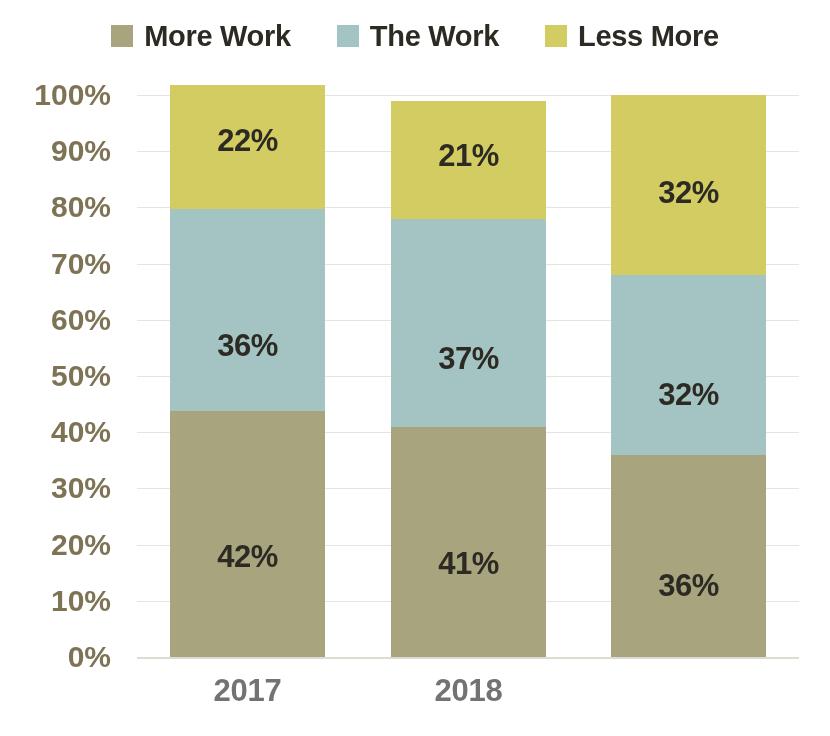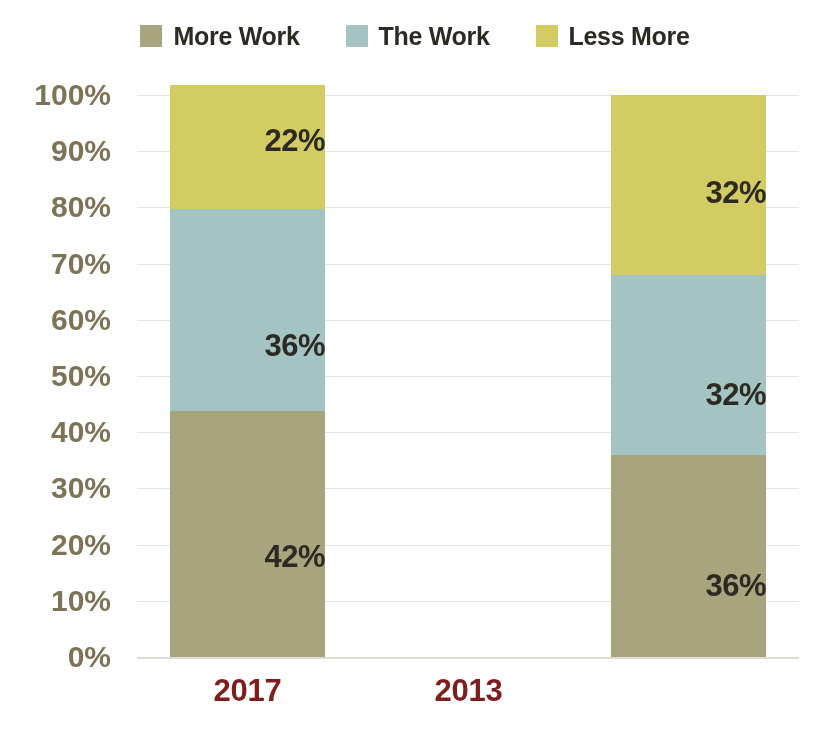--- a/index.html
+++ b/index.html
@@ -40,21 +40,21 @@
     align-items: center;
     gap: 11px;
   }
   .legend-swatch {
     width: 22px;
     height: 22px;
     display: block;
     flex: 0 0 auto;
   }
   .legend-label {
-    font-size: 25px;
+    font-size: 29px;
     font-weight: bold;
     color: #2D2A24;
     letter-spacing: -0.3px;
     white-space: nowrap;
     line-height: 1;
   }
 
   
   #plot-frame {
     position: absolute;
@@ -109,21 +109,21 @@
   .bar-group {
     position: absolute;
     bottom: 0;
     width: 155px;
   }
   .bar-segment {
     position: relative;
     width: 100%;
     display: flex;
     align-items: center;
-    justify-content: flex-end;
+    justify-content: center;
   }
   .segment-label {
     font-size: 31px;
     font-weight: bold;
     color: #2D2A24;
     line-height: 1;
     letter-spacing: -0.5px;
     user-select: none;
   }
 
@@ -135,21 +135,21 @@
     width: 662px;
     height: 60px;
   }
   .x-tick {
     position: absolute;
     top: 8px;
     width: 155px;
     text-align: center;
     font-size: 31px;
     font-weight: bold;
-    color: #7f1d1d;
+    color: #737373;
     line-height: 1;
     letter-spacing: -0.3px;
   }
 </style>
 </head>
 <body>
 
 <div id="chart-root">
 
   <div id="legend">
@@ -200,31 +200,42 @@
         <div class="bar-segment" style="height: 123.64px; background: rgb(210, 204, 99);">
           <span class="segment-label" style="transform: translateY(-6px);">22%</span>
         </div>
         <div class="bar-segment" style="height: 202.32px; background: rgb(163, 196, 195);">
           <span class="segment-label" style="transform: translateY(36px);">36%</span>
         </div>
         <div class="bar-segment" style="height: 246px; background: rgb(168, 165, 126);">
           <span class="segment-label" style="transform: translateY(22px);">42%</span>
         </div>
       </div>
+      <div class="bar-group" style="left: 254px;">
+        <div class="bar-segment" style="height: 118.02px; background: rgb(210, 204, 99);">
+          <span class="segment-label" style="transform: translateY(-4px);">21%</span>
+        </div>
+        <div class="bar-segment" style="height: 207.94px; background: rgb(163, 196, 195);">
+          <span class="segment-label" style="transform: translateY(36px);">37%</span>
+        </div>
+        <div class="bar-segment" style="height: 230.42px; background: rgb(168, 165, 126);">
+          <span class="segment-label" style="transform: translateY(22px);">41%</span>
+        </div>
+      </div>
       <div class="bar-group" style="left: 474px;">
         <div class="bar-segment" style="height: 179.84px; background: rgb(210, 204, 99);">
           <span class="segment-label" style="transform: translateY(8px);">32%</span>
         </div>
         <div class="bar-segment" style="height: 179.84px; background: rgb(163, 196, 195);">
           <span class="segment-label" style="transform: translateY(30px);">32%</span>
         </div>
         <div class="bar-segment" style="height: 202.32px; background: rgb(168, 165, 126);">
           <span class="segment-label" style="transform: translateY(30px);">36%</span>
         </div>
       </div>
     </div>
 
   <div id="x-axis">
       <div class="x-tick" style="left: 33px;">2017</div>
-      <div class="x-tick" style="left: 254px;">2013</div>
+      <div class="x-tick" style="left: 254px;">2018</div>
     </div>
 
 </div>
 
 </body></html>

